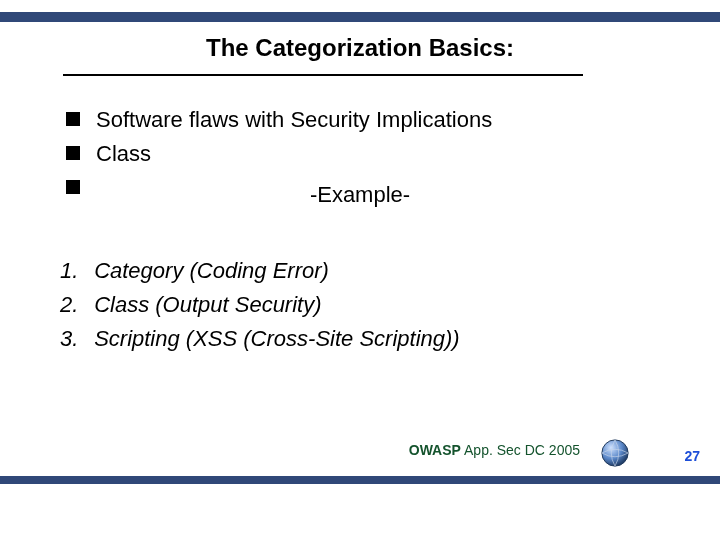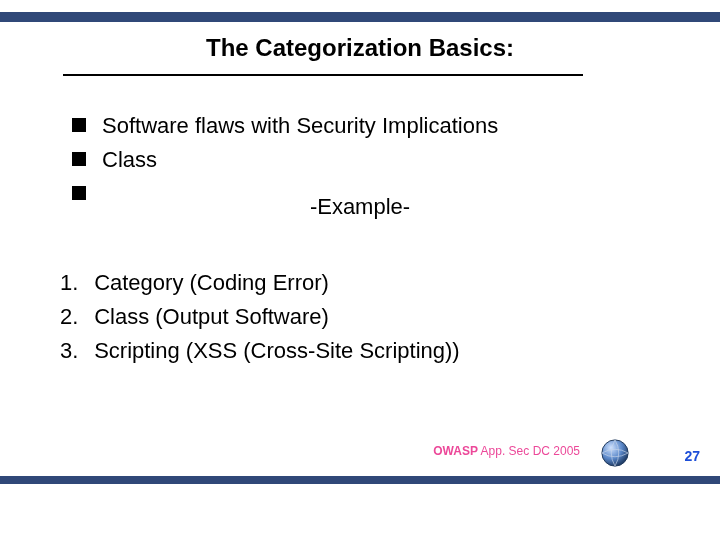--- a/index.html
+++ b/index.html
@@ -43,21 +43,21 @@
     height: 2px;
     background: #000;
   }
   .content {
     position: absolute;
     top: 92px;
     left: 50px;
     width: 620px;
   }
   .bullets {
-    margin: 18px;
+    margin: 12px;
     padding: 0;
     list-style: none;
   }
   .bullets li {
     position: relative;
     padding-left: 34px;
     font-size: 22px;
     line-height: 32px;
     margin-bottom: 2px;
   }
@@ -70,36 +70,37 @@
     background: #000;
   }
   .example-label {
     text-align: center;
     font-size: 22px;
   }
   .num-list {
     margin: 46px 0 16px 0;
     padding: 0 0 0 10px;
     list-style: none;
+    font-style: italic;
   }
   .num-list li {
     font-size: 22px;
     line-height: 34px;
   }
   .num-list .num {
     display: inline-block;
     width: 28px;
   }
   .footer-text {
     position: absolute;
     bottom: 26px;
     right: 140px;
     font-family: Arial, sans-serif;
-    font-size: 12px;
-    color: #ec4899;
+    font-size: 14px;
+    color: #14532d;
   }
   .footer-text .bold { font-weight: bold; }
   .globe {
     position: absolute;
     bottom: 16px;
     right: 90px;
     width: 30px;
     height: 30px;
   }
   .page-num {
@@ -150,21 +151,21 @@
 
     <div class="example-label">-Example-</div>
 
     <ol class="num-list">
       <li>
         <span class="num">1.</span>
         <span>Category (Coding Error)</span>
       </li>
       <li>
         <span class="num">2.</span>
-        <span>Class (Output Software)</span>
+        <span>Class (Output Security)</span>
       </li>
       <li>
         <span class="num">3.</span>
         <span>Scripting (XSS (Cross-Site Scripting))</span>
       </li>
     </ol>
   </div>
 
   <div class="footer-text">
     <span class="bold">OWASP</span>

